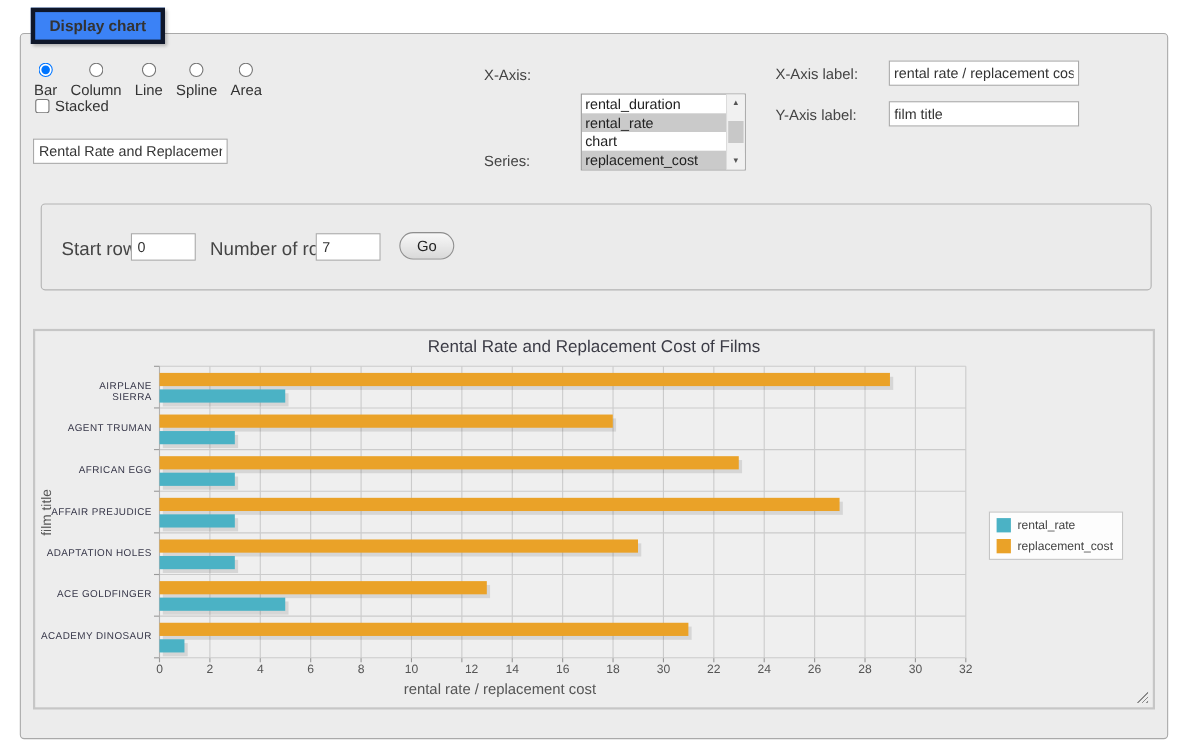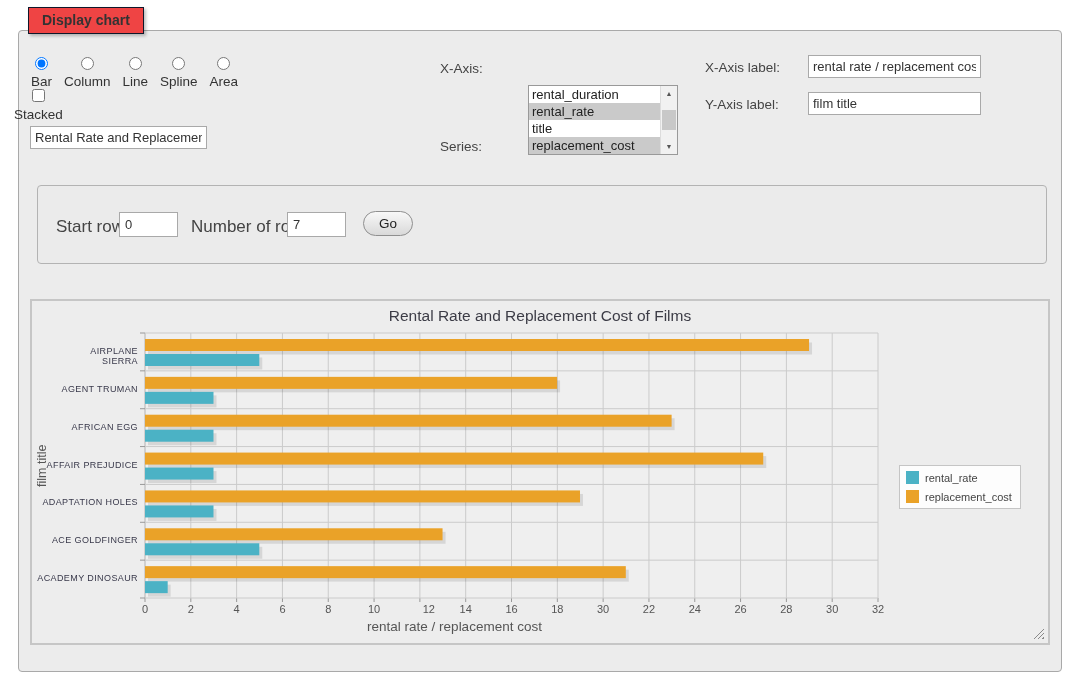--- a/index.html
+++ b/index.html
@@ -2,31 +2,31 @@
 <html><head>
 <meta charset="utf-8">
 <style>
   * { box-sizing: border-box; margin: 0; padding: 0; }
   html,body { width:1081px; height:681px; background:#fff; font-family:"Liberation Sans", sans-serif; overflow:hidden; }
   #page { position:relative; width:1081px; height:681px; }
 
   
   .fieldset { position:absolute; left:18px; top:30px; width:1044px; height:642px;
     background:#ececec; border:1px solid #a9a9a9; border-radius:4px; }
-  .legend-box { position:absolute; left:28px; top:7px; background:#ef4444; border:1px solid #0f172a;
+  .legend-box { position:absolute; left:28px; top:7px; background:#3b82f6; border:4px solid #0f172a;
     padding:4px 13px 5px 13px; font-size:14px; font-weight:bold; color:#333;
     box-shadow:2px 2px 3px rgba(0,0,0,0.25); z-index:3; }
 
   
   .ctype-row { position:absolute; left:31px; top:57px; display:flex; align-items:center; gap:4px;
     font-size:13.5px; color:#333; }
   .ctype { display:flex; align-items:center; gap:4px; margin-right:8px;flex-direction:column; }
   .ctype input { margin:0; }
-  .stacked-row { position:absolute; left:14px; top:89px; display:flex; align-items:center; gap:5px;
-    font-size:13.5px; color:#333;flex-direction:column; }
+  .stacked-row { position:absolute; left:32px; top:89px; display:flex; align-items:center; gap:5px;
+    font-size:13.5px; color:#333; }
   .title-input { position:absolute; left:30px; top:126px; width:177px; height:23px;
     border:1px solid #a9a9a9; font-size:13px; padding:2px 4px; color:#333; background:#fff;
     font-family:"Liberation Sans", sans-serif; white-space:nowrap; overflow:hidden; }
 
   .lbl { position:absolute; font-size:13.5px; color:#444; text-align:left; }
   #xaxis-lbl    { left:440px; top:61px;  width:80px; }
   #series-lbl   { left:440px; top:139px; width:80px; }
   #xaxislabel-lbl { left:705px; top:60px; width:95px; }
   #yaxislabel-lbl { left:705px; top:97px; width:95px; }
 
@@ -125,21 +125,21 @@
 
   <input class="title-input" value="Rental Rate and Replacement Cost of Films" style="">
 
   <div class="lbl" id="xaxis-lbl">X-Axis:</div>
 
   <div class="lbl" id="series-lbl">Series:</div>
   <div class="series-list">
     <div class="series-items">
       <div class="series-item">rental_duration</div>
       <div class="series-item sel">rental_rate</div>
-      <div class="series-item">title</div>
+      <div class="series-item">chart</div>
       <div class="series-item sel">replacement_cost</div>
     </div>
     <div class="sb">
       <div class="arr up">▲</div>
       <div class="thumb"></div>
       <div class="arr dn">▼</div>
     </div>
   </div>
 
   <div class="lbl" id="xaxislabel-lbl">X-Axis label:</div>

